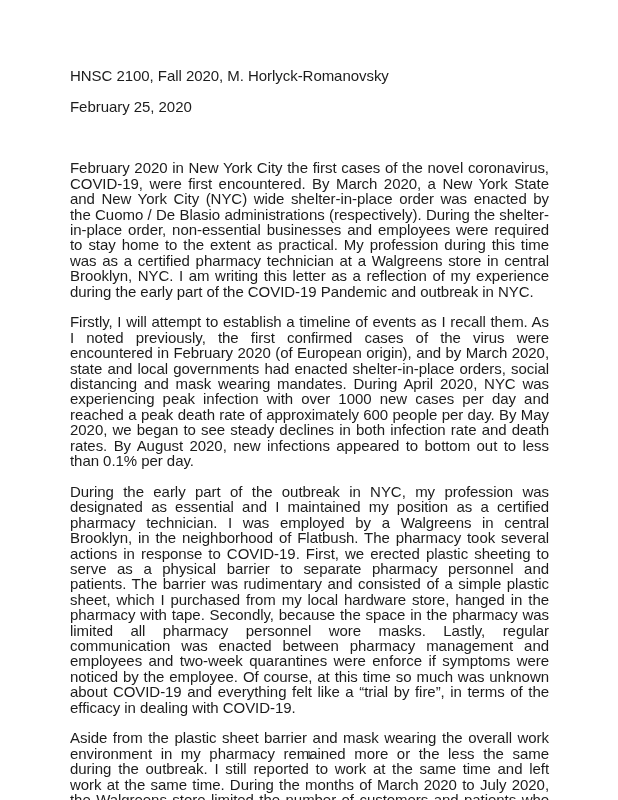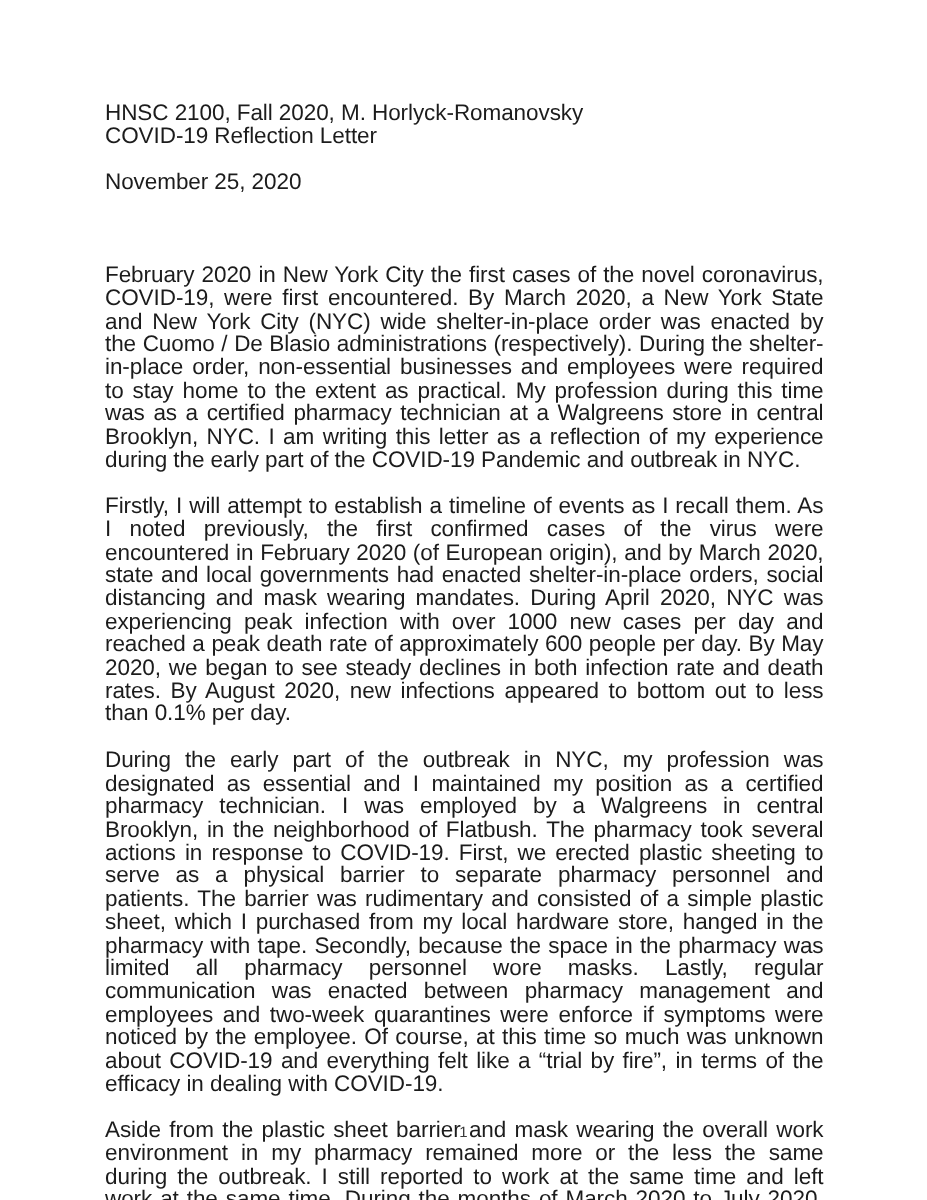--- a/index.html
+++ b/index.html
@@ -49,25 +49,24 @@
     color: #3a3a3a;
   }
 </style>
 </head>
 <body>
 
 <div class="page">
   <div class="content">
 
     <div class="hdr-line">HNSC 2100, Fall 2020, M. Horlyck-Romanovsky</div>
-    <div class="hdr-line">COVID-19 Reflection Letter</div>
 
     <div class="block-gap"></div>
 
-    <div class="hdr-line">November 25, 2020</div>
+    <div class="hdr-line">February 25, 2020</div>
 
     <div class="block-gap"></div>
 
 
     <div class="block-gap"></div>
 
 
     <div class="block-gap"></div>
 
     <p class="para">February 2020 in New York City the first cases of the novel coronavirus, COVID-19, were first encountered.  By March 2020, a New York State and New York City (NYC) wide shelter-in-place order was enacted by the Cuomo / De Blasio administrations (respectively).  During the shelter-in-place order, non-essential businesses and employees were required to stay home to the extent as practical.  My profession during this time was as a certified pharmacy technician at a Walgreens store in central Brooklyn, NYC.  I am writing this letter as a reflection of my experience during the early part of the COVID-19 Pandemic and outbreak in NYC.</p>

